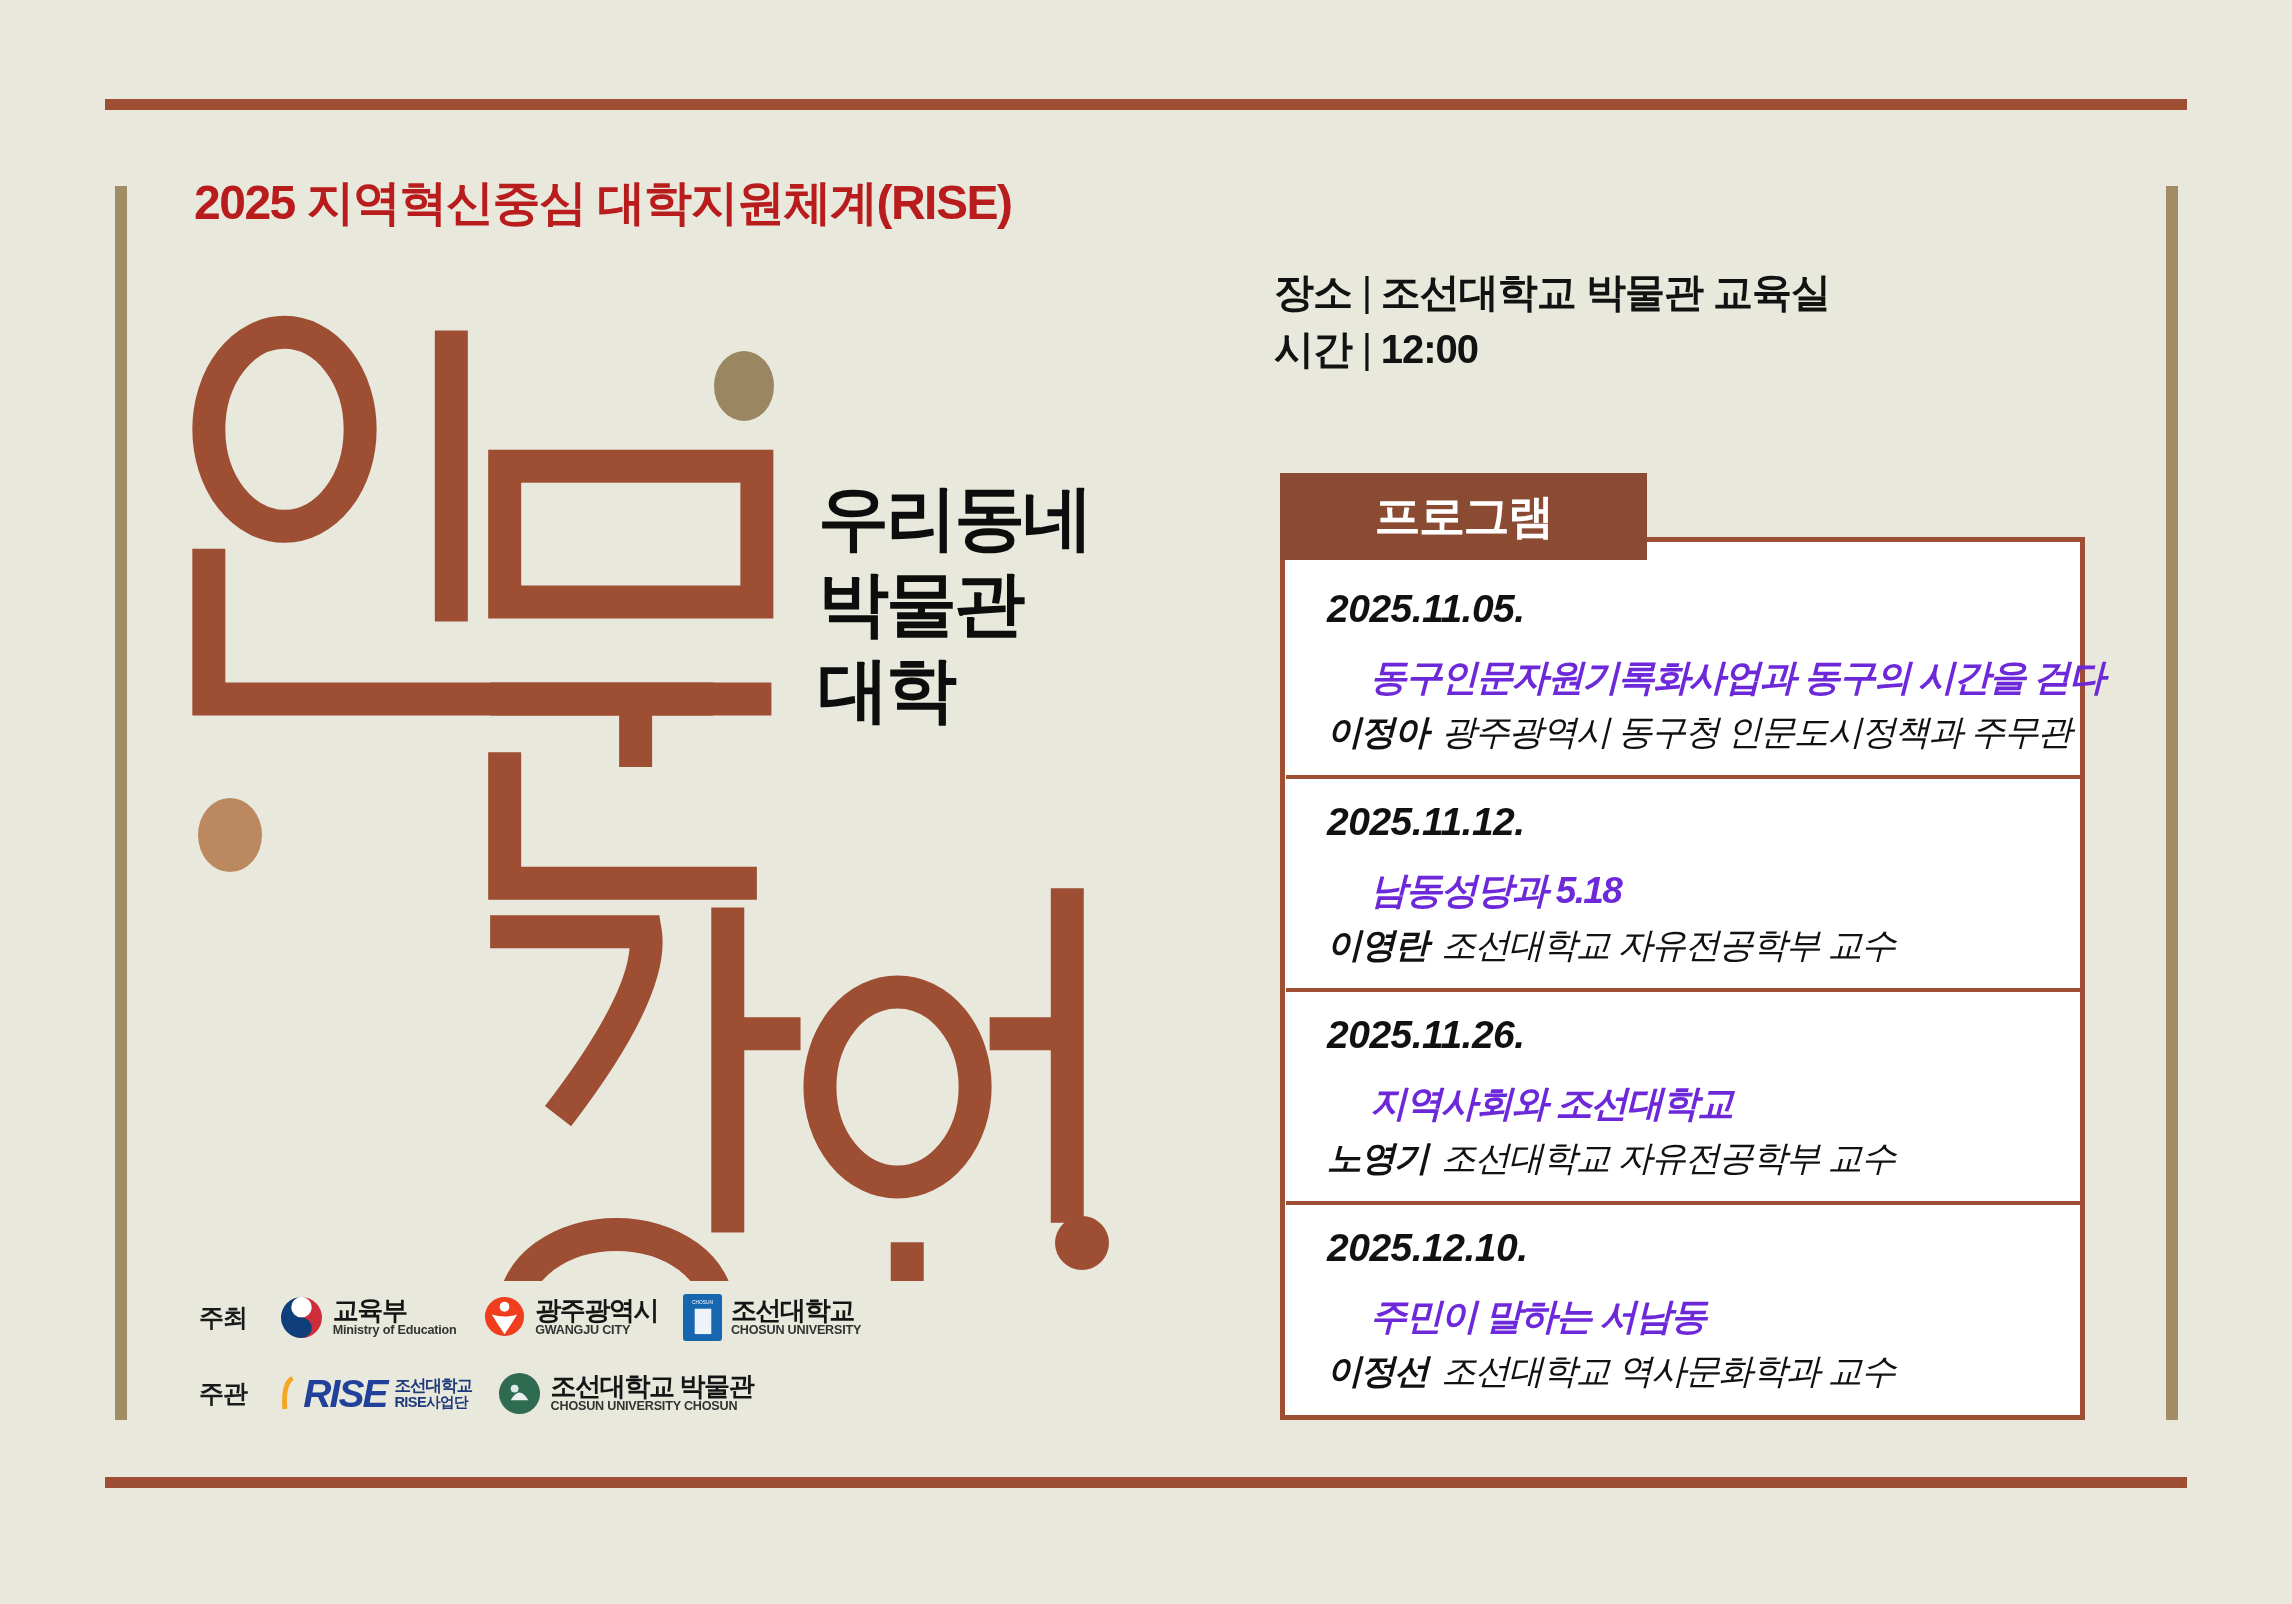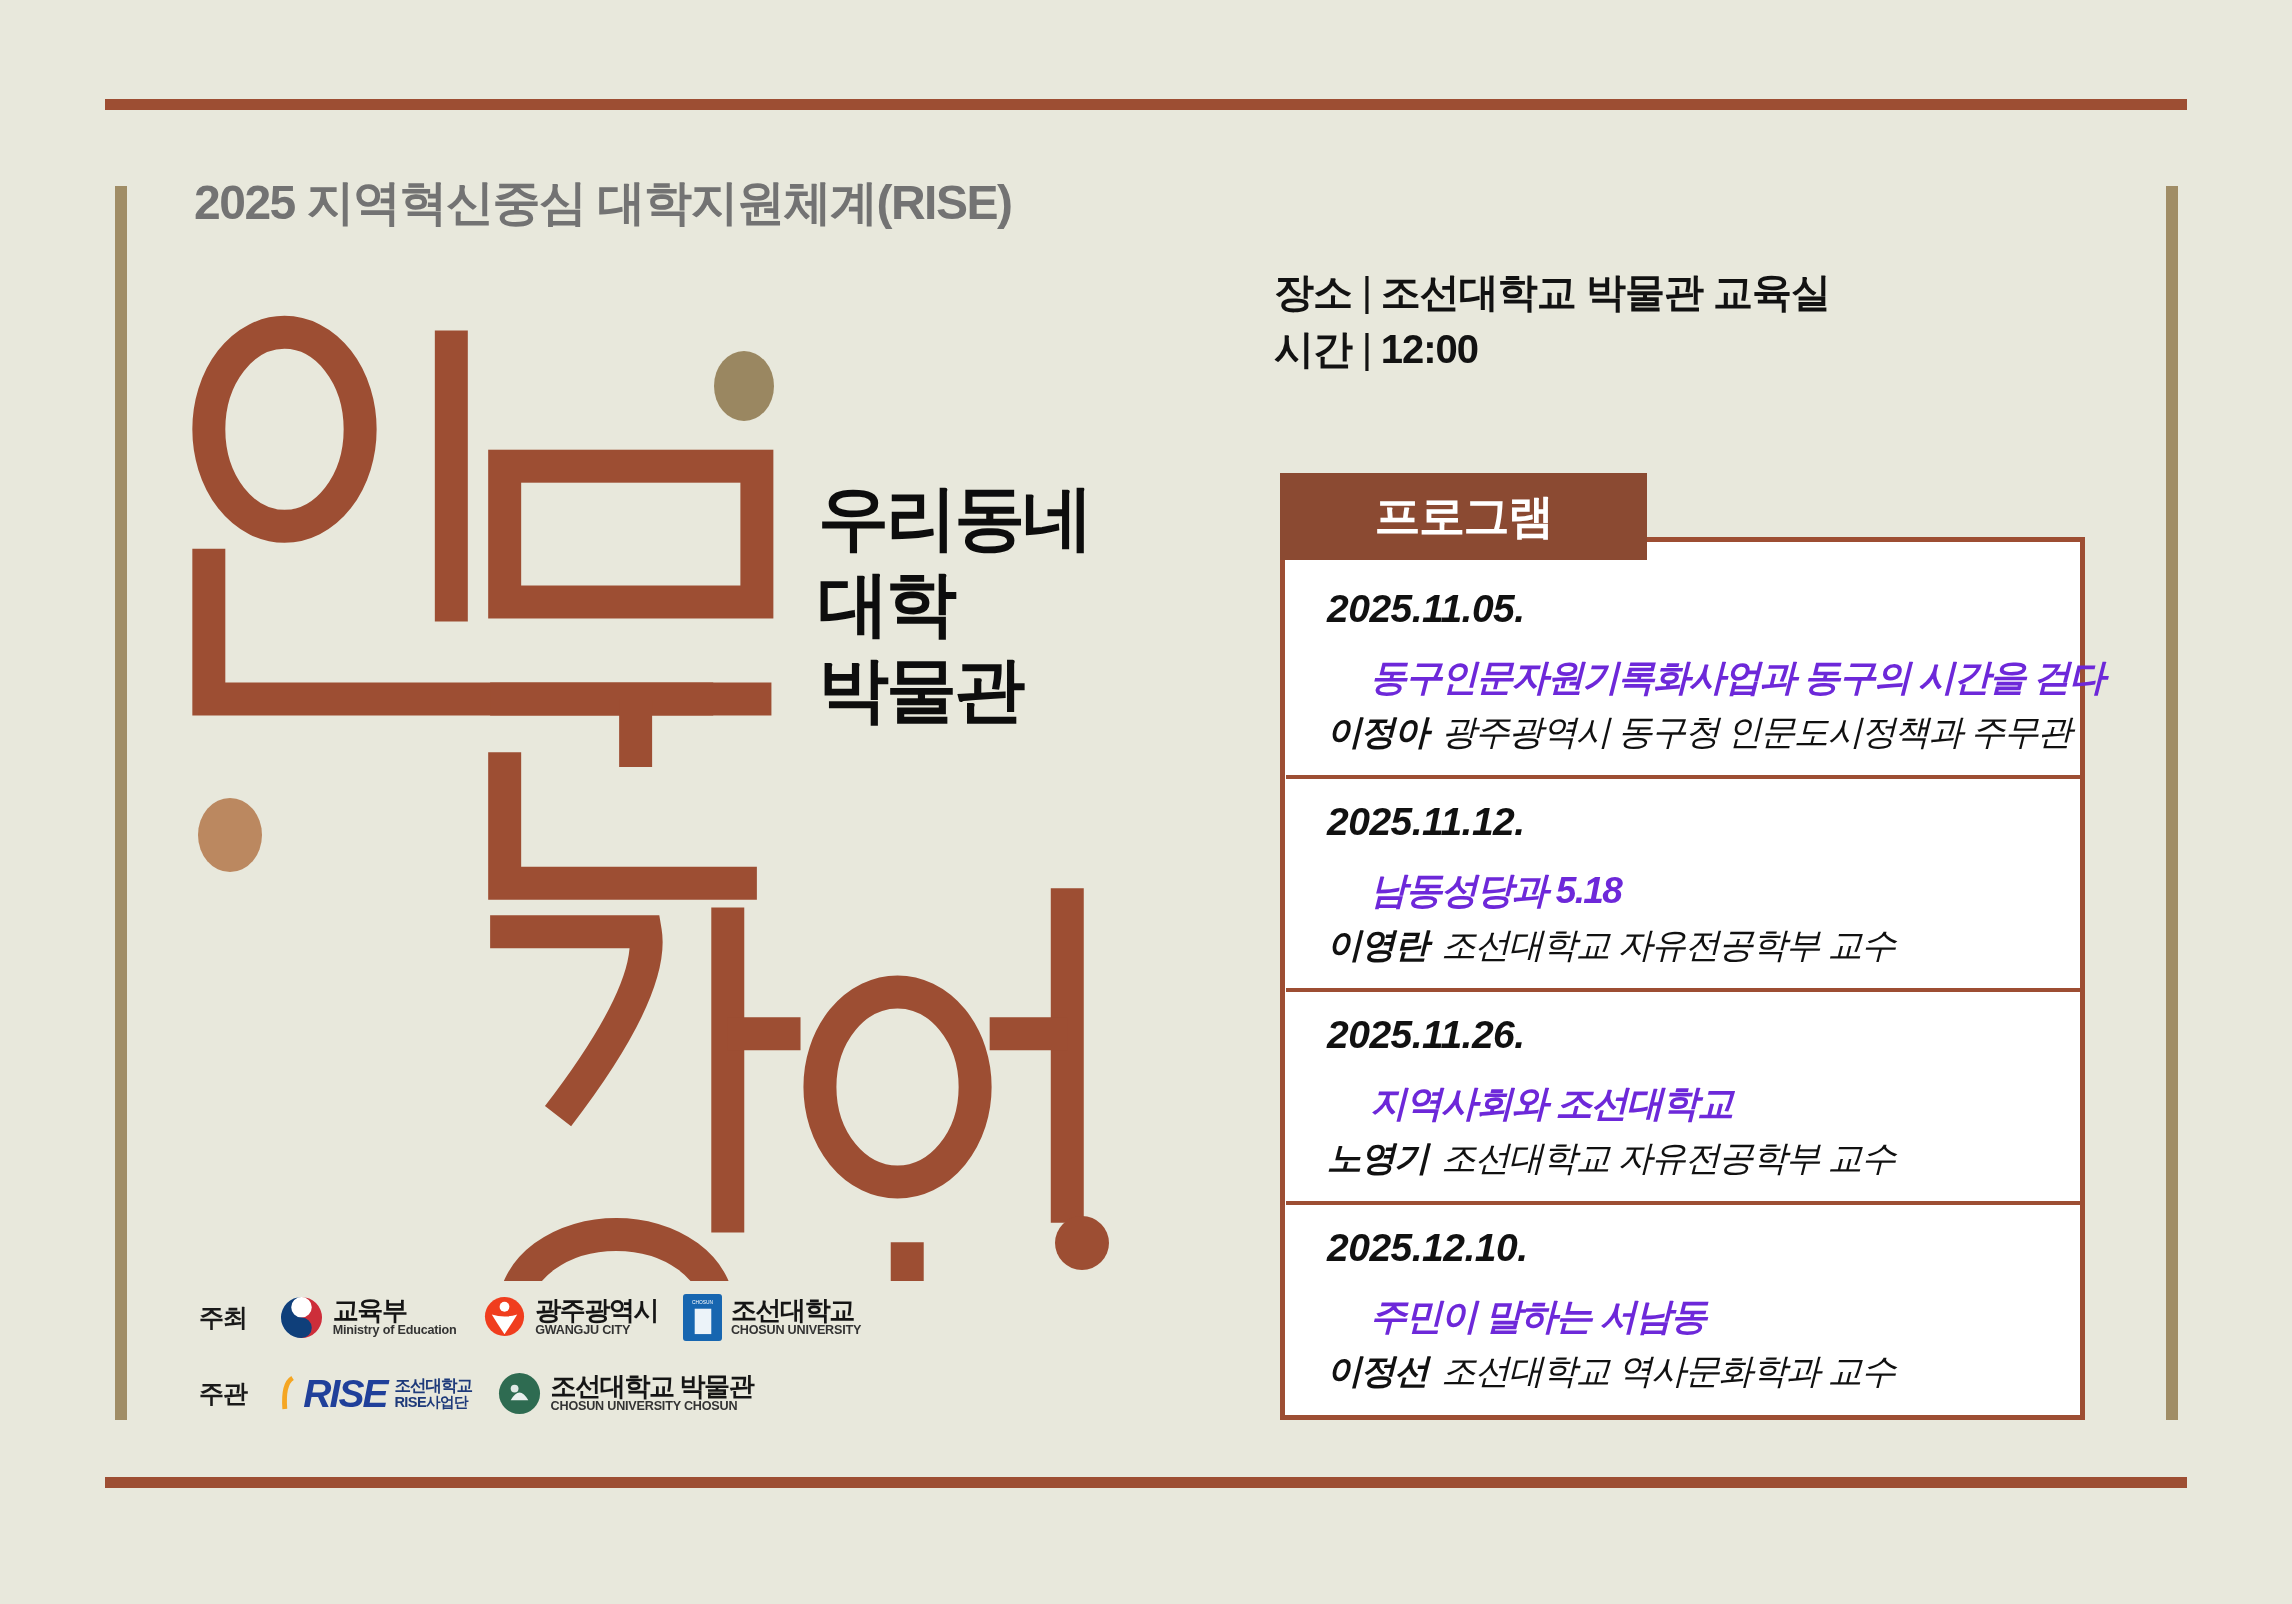--- a/index.html
+++ b/index.html
@@ -38,21 +38,21 @@
   .bar-right { left: 2166px; top: 186px; height: 1234px; }
 
   
   .kicker {
     position: absolute;
     left: 194px;
     top: 171px;
     font-size: 48px;
     font-weight: 700;
     letter-spacing: -1.5px;
-    color: #737373;
+    color: #b91c1c;
     white-space: nowrap;
   }
 
   .meta {
     position: absolute;
     left: 1274px;
     top: 264px;
     font-size: 40px;
     font-weight: 700;
     line-height: 1.42;
@@ -267,22 +267,22 @@
       </g>
     </svg>
   </div>
 
   <div class="dot dot-khaki"></div>
   <div class="dot dot-tan"></div>
   <div class="dot dot-brown"></div>
 
   <div class="hero-sub">
     <div>우리동네</div>
+    <div>박물관</div>
     <div>대학</div>
-    <div>박물관</div>
   </div>
 
   <div class="program-box"></div>
 
   <div class="program-list">
 
     <div class="program-item">
       <div class="p-date">2025.11.05.</div>
       <div class="p-title">동구인문자원기록화사업과 동구의 시간을 걷다</div>
       <div class="p-speaker">

